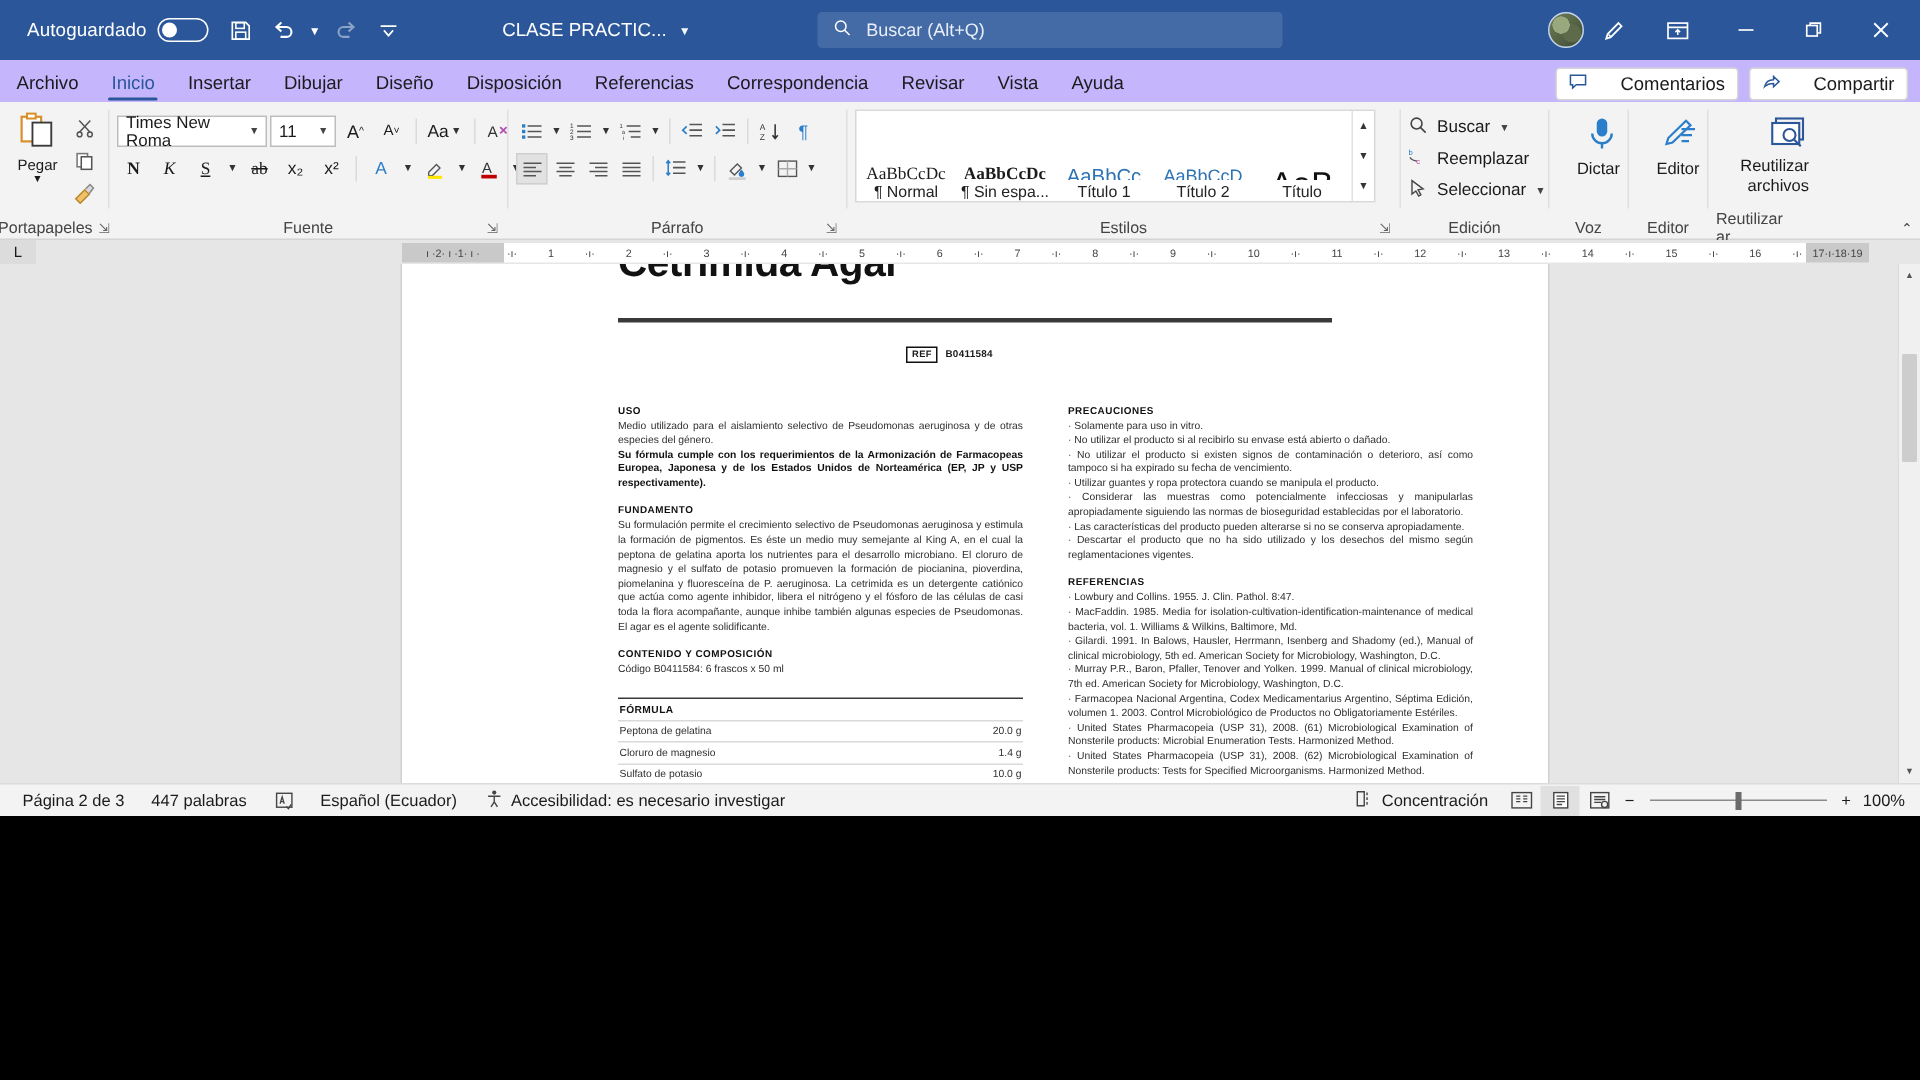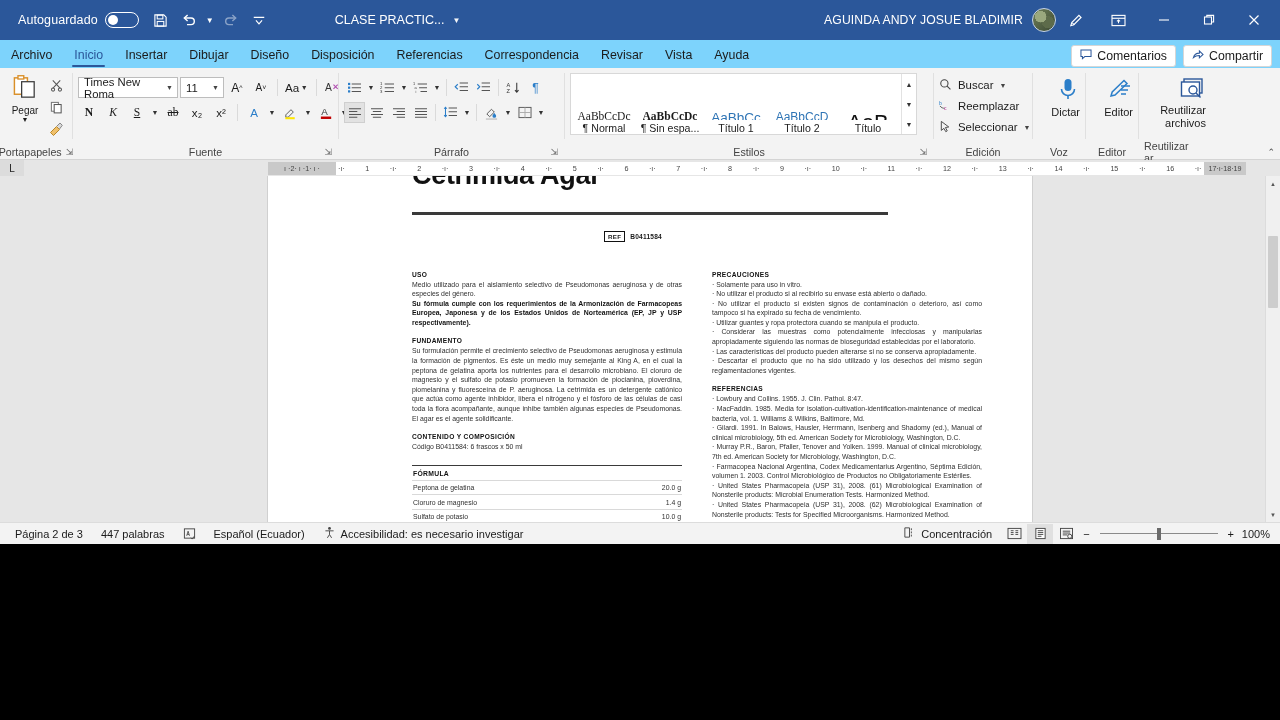--- a/index.html
+++ b/index.html
@@ -25,26 +25,26 @@
   .account { margin-left:auto; display:flex; align-items:center; gap:0px; }
   .acctname { font-size:12.2px; letter-spacing:.1px; padding-right:9px; }
   .avatar { width:24px; height:24px; border-radius:50%; background:
       radial-gradient(circle at 35% 35%, #9aa87e 0 28%, transparent 29%),
       radial-gradient(circle at 68% 60%, #5d6b4a 0 30%, transparent 31%),
       linear-gradient(135deg,#6f7f59,#3d4a33); border:1px solid #c7d4e6; }
   .winbtn { width:45px; height:40px; display:flex; align-items:center; justify-content:center; color:#fff; }
   .penbtn { width:40px; height:40px; display:flex; align-items:center; justify-content:center; }
 
   
-  .tabsrow { height:28px; background:#7dd3fc; display:flex; align-items:flex-end; flex:0 0 28px; position:relative; }
+  .tabsrow { height:28px; background:#c4b5fd; display:flex; align-items:flex-end; flex:0 0 28px; position:relative; }
   .tab { padding:0 11px; height:26px; display:flex; align-items:center; font-size:12.4px; color:#1b1b1b; position:relative; }
   .tab.active { color:#2b579a; font-weight:400; }
   .tab.active::after { content:""; position:absolute; left:9px; right:9px; bottom:1px; height:2.2px; background:#2b579a; border-radius:2px; }
   .tabright { margin-left:auto; display:flex; align-items:center; gap:7px; padding-right:8px; padding-bottom:1px; }
-  .chipbtn { display:flex; align-items:center; gap:5px; font-size:12.3px; color:#1b1b1b; padding:3px 8px; border:1px solid #d6d6d6; border-radius:3px; background:#fff; }
+  .chipbtn { display:flex; align-items:center; gap:22px; font-size:12.3px; color:#1b1b1b; padding:3px 8px; border:1px solid #d6d6d6; border-radius:3px; background:#fff; }
 
   
   .ribbon { height:92px; background:#f3f3f3; display:flex; flex:0 0 92px; border-bottom:1px solid #d4d4d4; position:relative; }
   .grp { display:flex; flex-direction:column; height:92px; position:relative; padding:3px 5px 0 5px; }
   .grp .body { flex:1; display:flex; align-items:flex-start; }
   .grp .gname { height:17px; font-size:10.7px; color:#444; display:flex; align-items:center; justify-content:center; gap:4px; }
   .sep { width:1px; background:#e0e0e0; margin:5px 0 20px 0; }
   .dlg { font-size:9px; color:#666; }
 
   .bigbtn { width:54px; display:flex; flex-direction:column; align-items:center; gap:1px; padding-top:3px; }
@@ -170,23 +170,31 @@
       <svg width="14" height="14" viewBox="0 0 16 16">
           <path d="M2 5h12M4.5 8.3l3.5 4 3.5-4" fill="none" stroke="#fff" stroke-width="1.3"></path>
         </svg>
     </div>
 
     <div class="doctitle">
       <span>CLASE PRACTIC...</span>
       <span class="cv">▼</span>
     </div>
 
+    <div class="searchbox">
+      <span>
+        <svg width="13" height="13" viewBox="0 0 16 16">
+            <circle cx="6.8" cy="6.8" r="4.3" fill="none" stroke="#fff" stroke-width="1.25"></circle>
+            <path d="M10 10l4 4" stroke="#fff" stroke-width="1.25"></path>
+          </svg>
+      </span>
+      <span class="ph">Buscar (Alt+Q)</span>
+    </div>
 
     <div class="account">
-      <span class="acctname">AGUINDA ANDY JOSUE BLADIMIR</span>
       <span class="avatar"></span>
     </div>
     <div class="penbtn">
       <svg width="17" height="17" viewBox="0 0 18 18">
           <path d="M3 14.5l1-3.2L11.6 3.6l2.2 2.2L6.2 13.5 3 14.5z" fill="none" stroke="#fff" stroke-width="1.25"></path>
           <path d="M4.6 11.6l2 2" stroke="#fff" stroke-width="1.1"></path>
         </svg>
     </div>
     <div class="winbtn">
       <svg width="15" height="13" viewBox="0 0 16 14">

